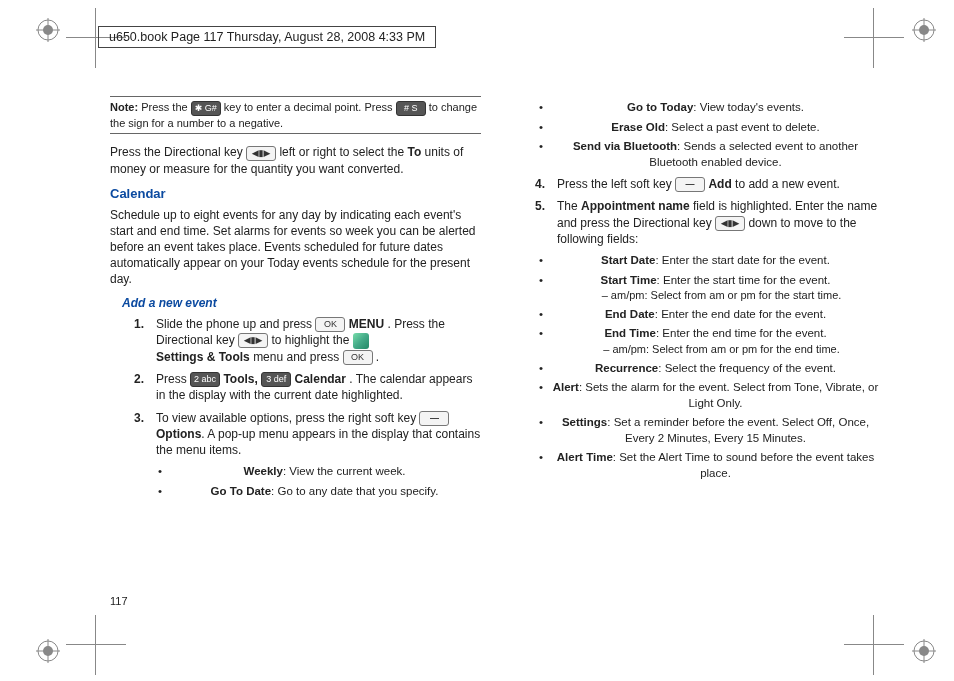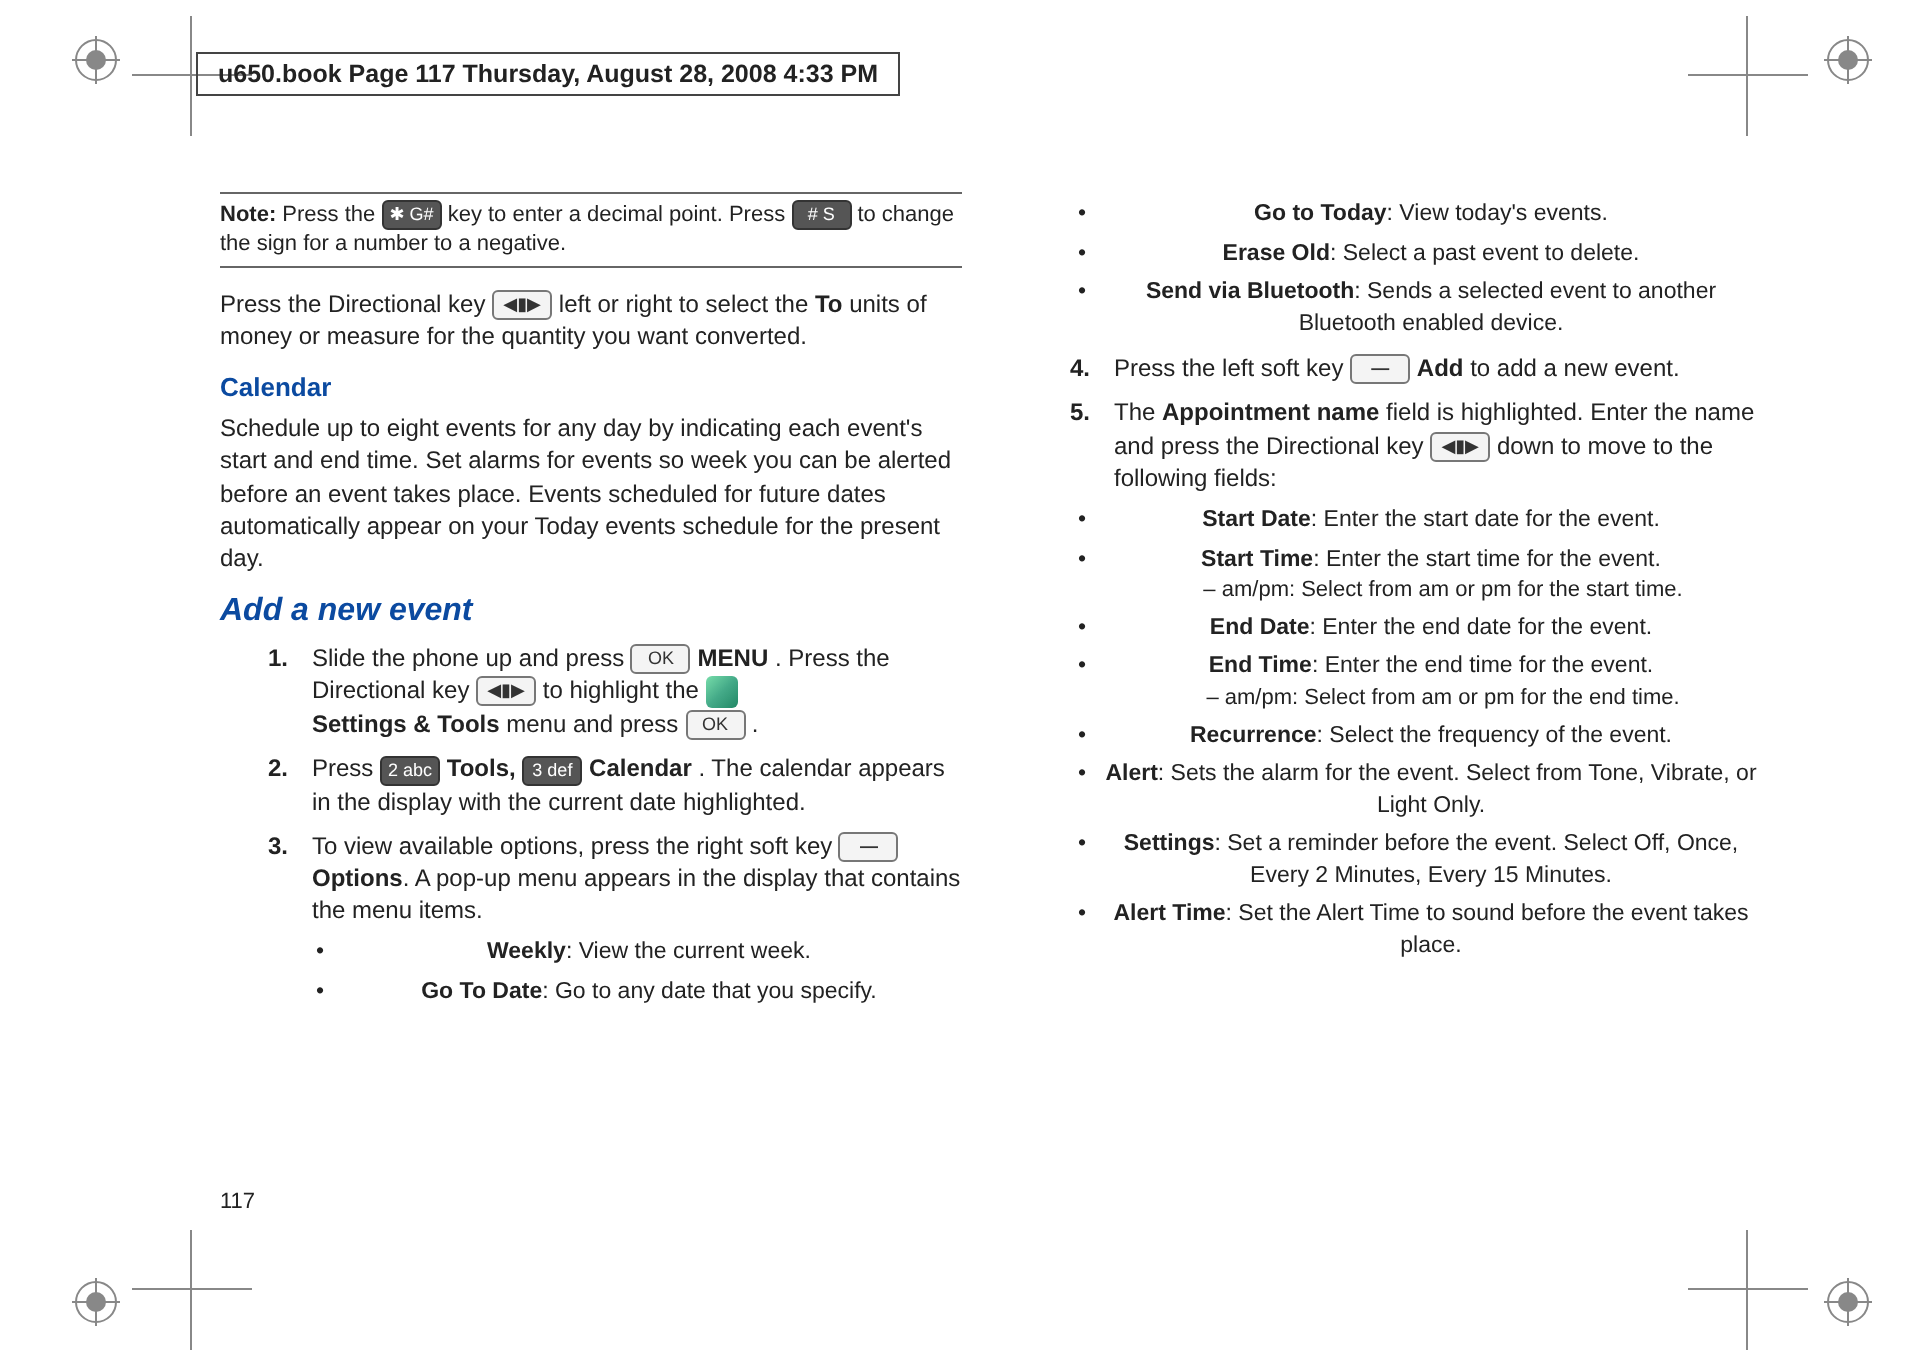--- a/index.html
+++ b/index.html
@@ -39,21 +39,20 @@
   .ch-tr { top: 8px; right: 50px; }
   .ch-bl { bottom: 6px; left: 66px; }
   .ch-br { bottom: 6px; right: 50px; }
   .header-box {
     position: absolute;
     top: 26px;
     left: 98px;
     border: 1px solid #444;
     padding: 3px 10px;
     font-size: 12.5px;
-    font-weight: bold;
   }
   .content {
     position: absolute;
     top: 96px;
     left: 110px;
     right: 72px;
     bottom: 70px;
     display: flex;
   }
   .col {
@@ -73,22 +72,22 @@
   .section-hd {
     color: #0b4aa0;
     font-weight: bold;
     font-size: 13px;
     margin: 8px 0 4px;
   }
   .subhd {
     color: #0b4aa0;
     font-weight: bold;
     font-style: italic;
-    font-size: 16px;
-    margin: 8px 0 4px;
+    font-size: 12px;
+    margin: 8px 12px 4px;
   }
   ol.steps { list-style: none; padding: 0; margin: 0 0 0 24px; }
   ol.steps > li { display: flex; margin-bottom: 6px; }
   ol.steps > li .n { width: 22px; font-weight: bold; }
   ol.steps > li .txt { flex: 1; }
   ul.bullets { list-style: none; padding: 0; margin: 4px 0 0 20px; text-align: center; }
   ul.bullets > li { position: relative; padding-left: 10px; margin-bottom: 4px; font-size: 11.5px; }
   ul.bullets > li::before { content: "•"; position: absolute; left: 0; }
   .sub { margin-left: 12px; font-size: 11px; }
   .sub::before { content: "– "; }

